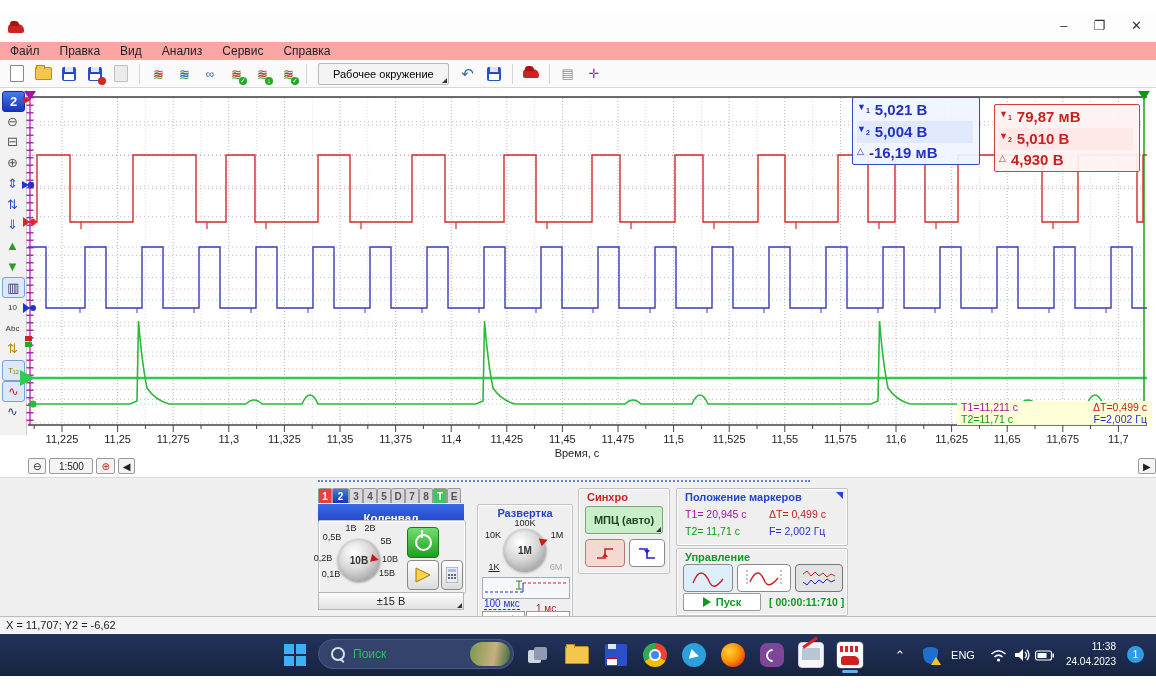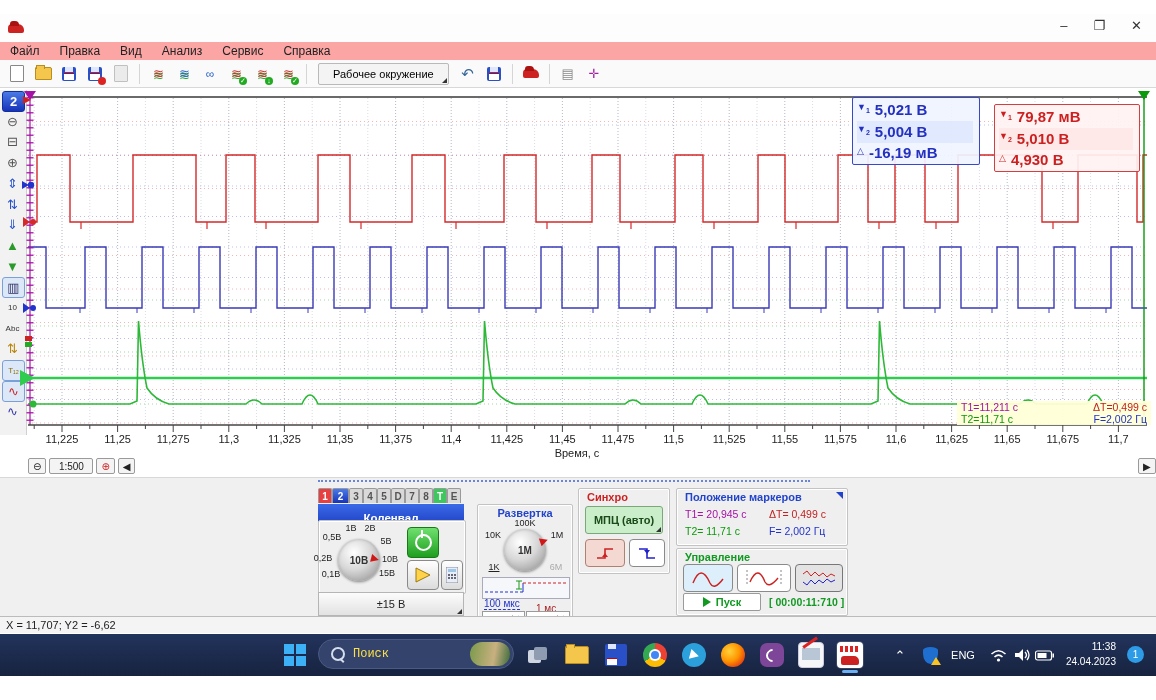--- a/index.html
+++ b/index.html
@@ -56,21 +56,21 @@
   .power{background:linear-gradient(#6fe06f,#1e9e1e);border-color:#177a17;}
   .power .pw{width:13px;height:13px;border:2.5px solid #fff;border-radius:50%;position:relative;}
   .power .pw:before{content:"";position:absolute;left:4px;top:-6px;width:2.5px;height:8px;background:#fff;}
   .spin{position:absolute;height:16px;background:#fff;border:1px solid #9a9a9a;display:flex;align-items:center;font-size:10.5px;font-weight:bold;}
   .spin .val{flex:1;text-align:left;padding-right:2px;}
   .spin .arr{width:11px;display:flex;flex-direction:column;align-items:center;justify-content:center;font-size:6px;color:#222;border-left:1px solid #bbb;line-height:5px;}
   #status{left:0;top:616px;width:1156px;height:17px;background:#f4f4f4;border-top:1px solid #bbb;z-index:6;display:flex;align-items:center;padding-left:6px;box-sizing:border-box;font-size:11px;}
   
   #taskbar{left:0;top:634px;width:1156px;height:42px;background:linear-gradient(#22335c,#17233f);z-index:7;}
   .tb-item{position:absolute;top:7px;width:28px;height:28px;display:flex;align-items:center;justify-content:center;border-radius:4px;}
-  #search-pill{left:318px;top:5px;width:196px;height:30px;background:#33436b;border:1px solid #4a5a84;border-radius:15px;display:flex;align-items:center;color:#fde047;font-size:12px;gap:8px;padding-left:12px;box-sizing:border-box;position:absolute;font-family:Liberation Mono, monospace;}
+  #search-pill{left:318px;top:5px;width:196px;height:30px;background:#33436b;border:1px solid #4a5a84;border-radius:15px;display:flex;align-items:center;color:#22c55e;font-size:12px;gap:8px;padding-left:12px;box-sizing:border-box;position:absolute;}
   .mag{width:10px;height:10px;border:2px solid #d6deee;border-radius:50%;position:relative;}
   .mag:after{content:"";position:absolute;left:8px;top:9px;width:2px;height:5px;background:#d6deee;transform:rotate(-45deg);}
   .pill-img{position:absolute;right:3px;top:2px;width:40px;height:24px;border-radius:12px;background:linear-gradient(100deg,#7a9a4a,#c8b080 60%,#3a6a3a);}
   .tray-txt{color:#fff;font-size:11px;}
   #clock{position:absolute;right:40px;top:5px;text-align:right;color:#fff;font-size:10px;line-height:15px;}
   #notif-badge{position:absolute;right:12px;top:12px;width:17px;height:17px;border-radius:50%;background:#2e9be6;color:#fff;font-size:10px;display:flex;align-items:center;justify-content:center;}
   .chrome-o{width:24px;height:24px;border-radius:50%;background:conic-gradient(#ea4335 0 33%,#fbbc05 33% 66%,#34a853 66% 100%);display:flex;align-items:center;justify-content:center;}
   .chrome-i{width:12px;height:12px;border-radius:50%;background:#fff;display:flex;align-items:center;justify-content:center;}
   .chrome-c{width:8px;height:8px;border-radius:50%;background:#4285f4;}
   .tg{width:24px;height:24px;border-radius:50%;background:#2ca0da;display:flex;align-items:center;justify-content:center;}
@@ -457,21 +457,21 @@
           <rect x="2" y="7" width="2" height="2"></rect>
           <rect x="5" y="7" width="2" height="2"></rect>
           <rect x="8" y="7" width="2" height="2"></rect>
           <rect x="2" y="10" width="2" height="2"></rect>
           <rect x="5" y="10" width="2" height="2"></rect>
           <rect x="8" y="10" width="2" height="2"></rect>
         </g>
       </svg>
   </div>
 </div>
-<div class="abs corner" style="left:318px;top:592px;width:146px;height:24px;background:linear-gradient(#fcfcfc,#e2e2e2);border:1px solid #b5b5b5;display:flex;align-items:center;justify-content:center;font-size:11px;z-index:3;box-sizing:border-box;">±15 В</div>
+<div class="abs corner" style="left:318px;top:592px;width:146px;height:18px;background:linear-gradient(#fcfcfc,#e2e2e2);border:1px solid #b5b5b5;display:flex;align-items:center;justify-content:center;font-size:11px;z-index:3;box-sizing:border-box;">±15 В</div>
 
 <div class="panel" style="left:477px;top:468px;width:94px;height:126px;z-index:3;margin-top:36px;">
   <div class="ptitle" style="color:#2244cc;text-align:center;margin-left:0;">Развертка</div>
   <div class="knob" style="left:26px;top:24px;width:42px;height:42px;">1M</div>
   <div class="rpointer" style="left:62px;top:32px;transform:rotate(-20deg);"></div>
   <div id="sweep-knob-labels">
       <span class="klabel" style="left: 47px; top: 18px;">100K</span>
       <span class="klabel" style="left: 15px; top: 30px;">10K</span>
       <span class="klabel" style="left: 79px; top: 30px;">1M</span>
       <span class="klabel" style="left: 16px; top: 62px; text-decoration: underline;">1K</span>

